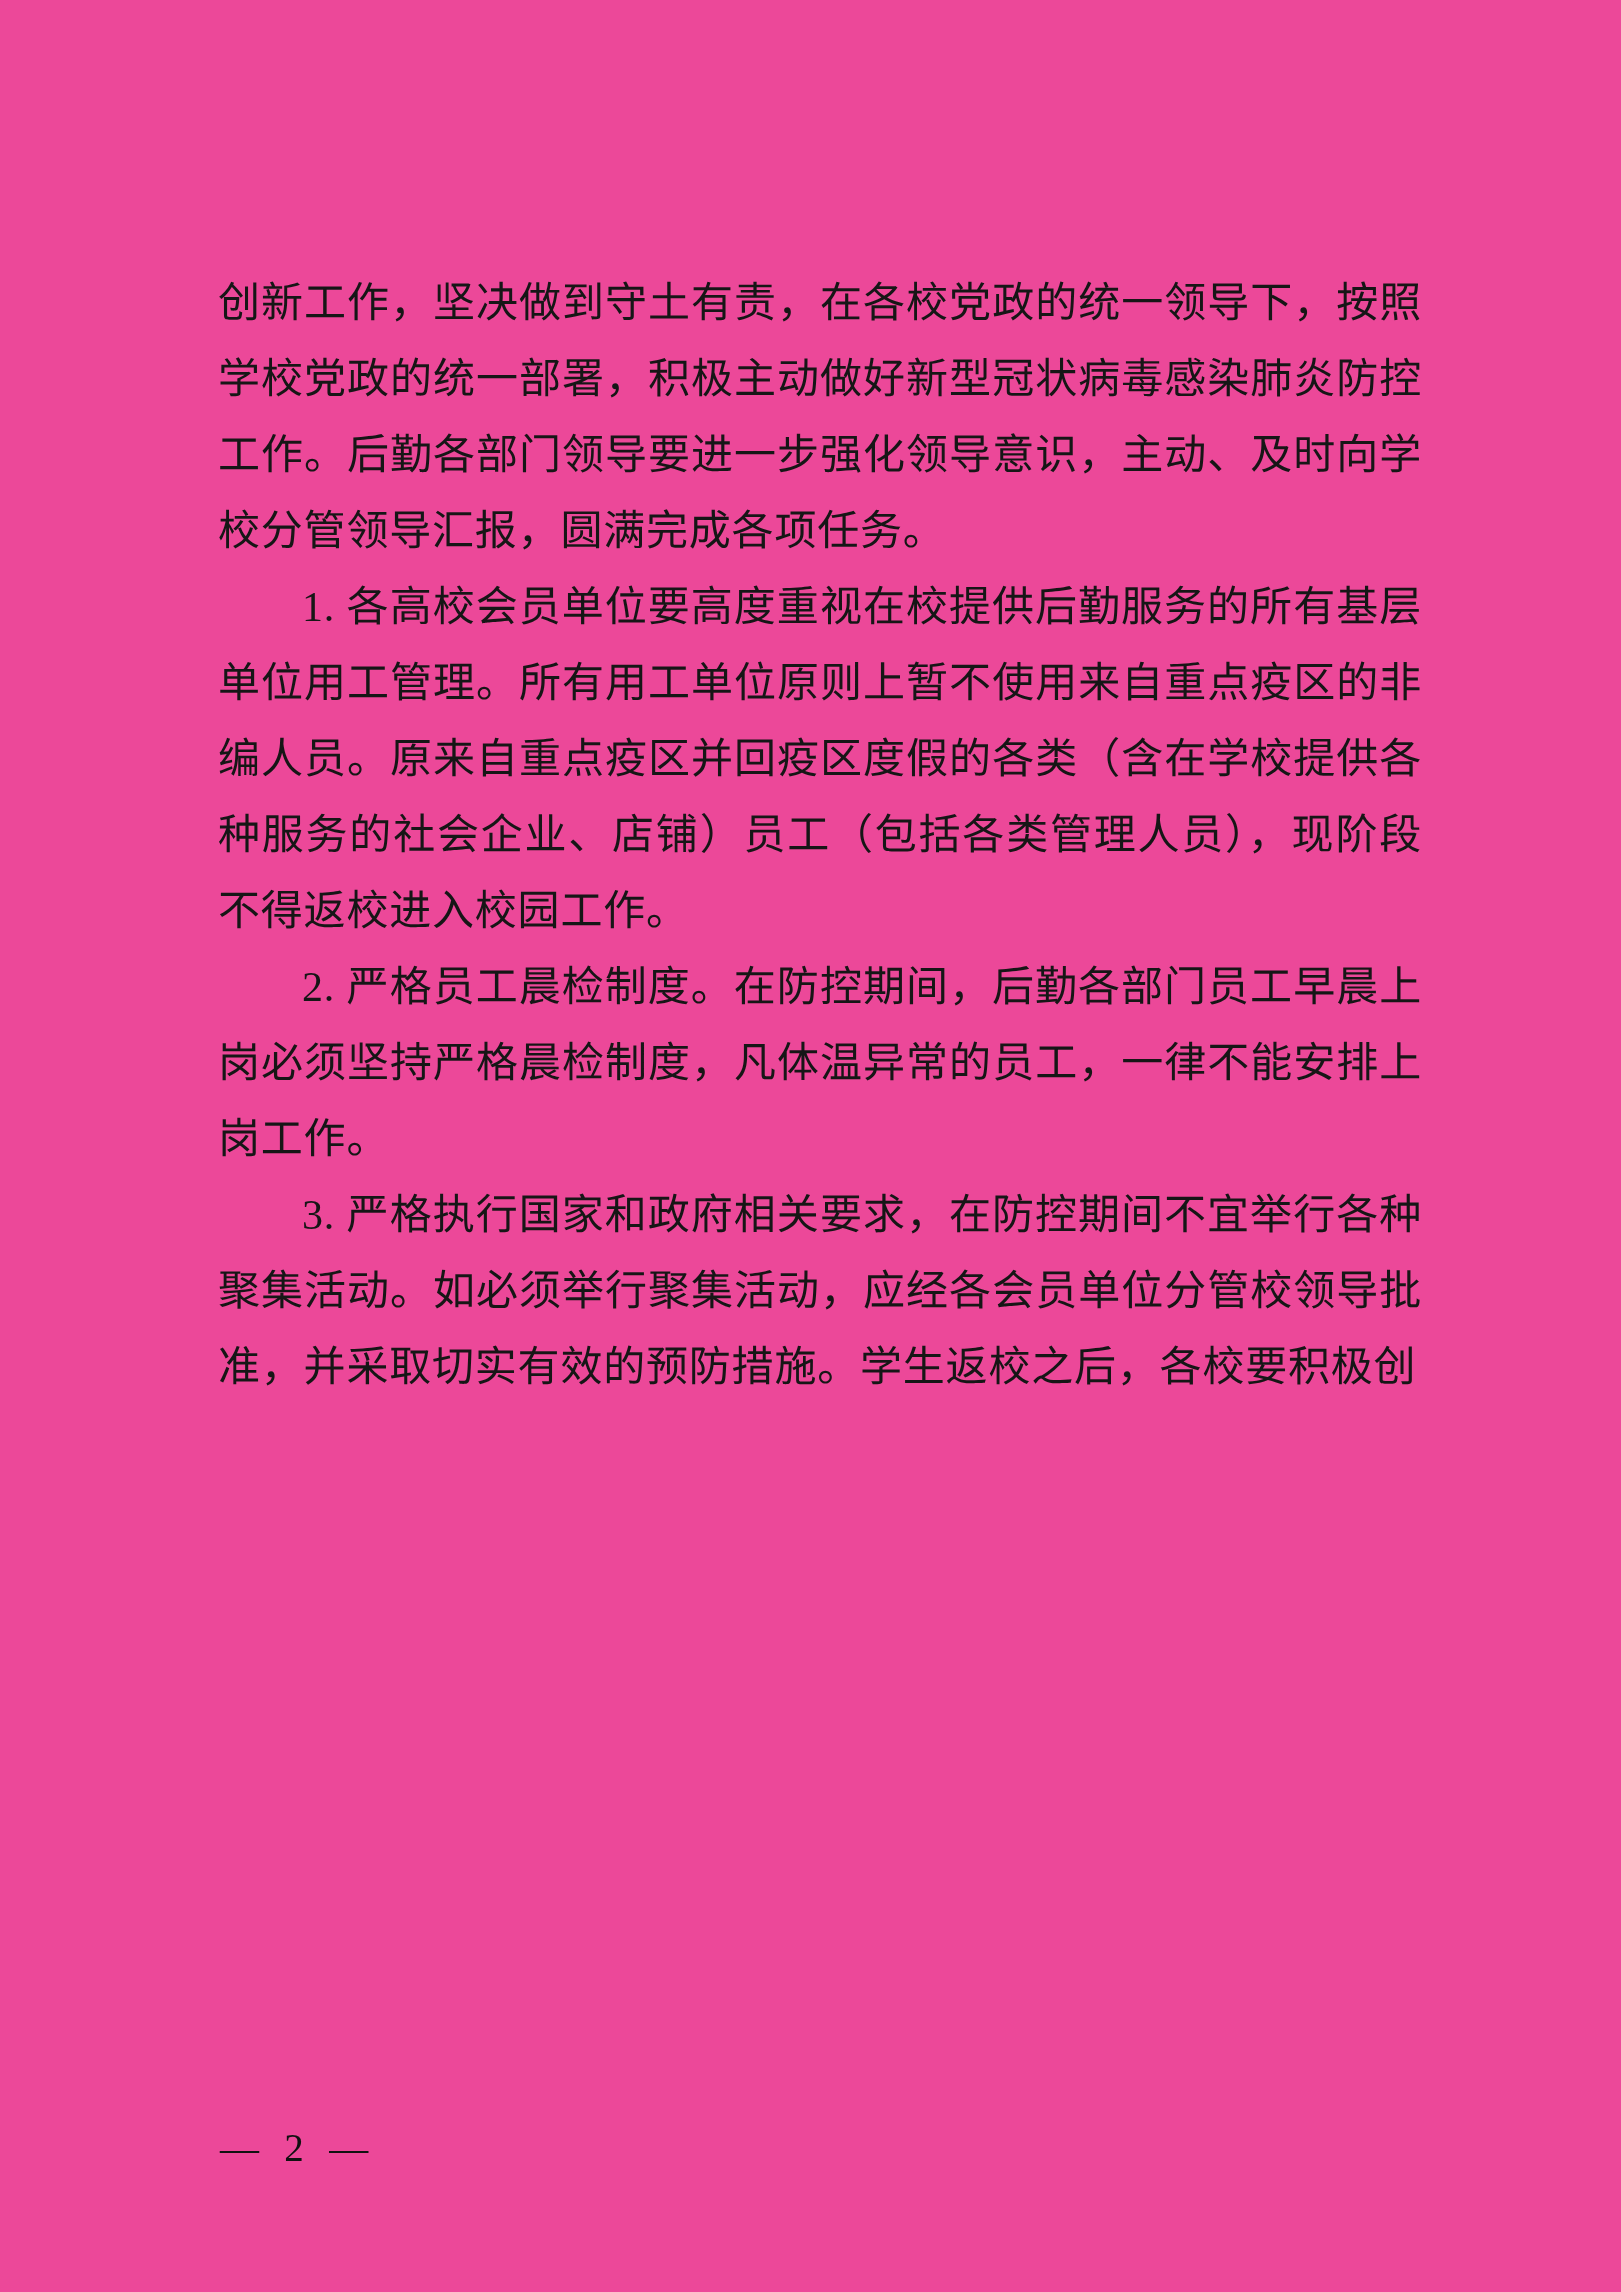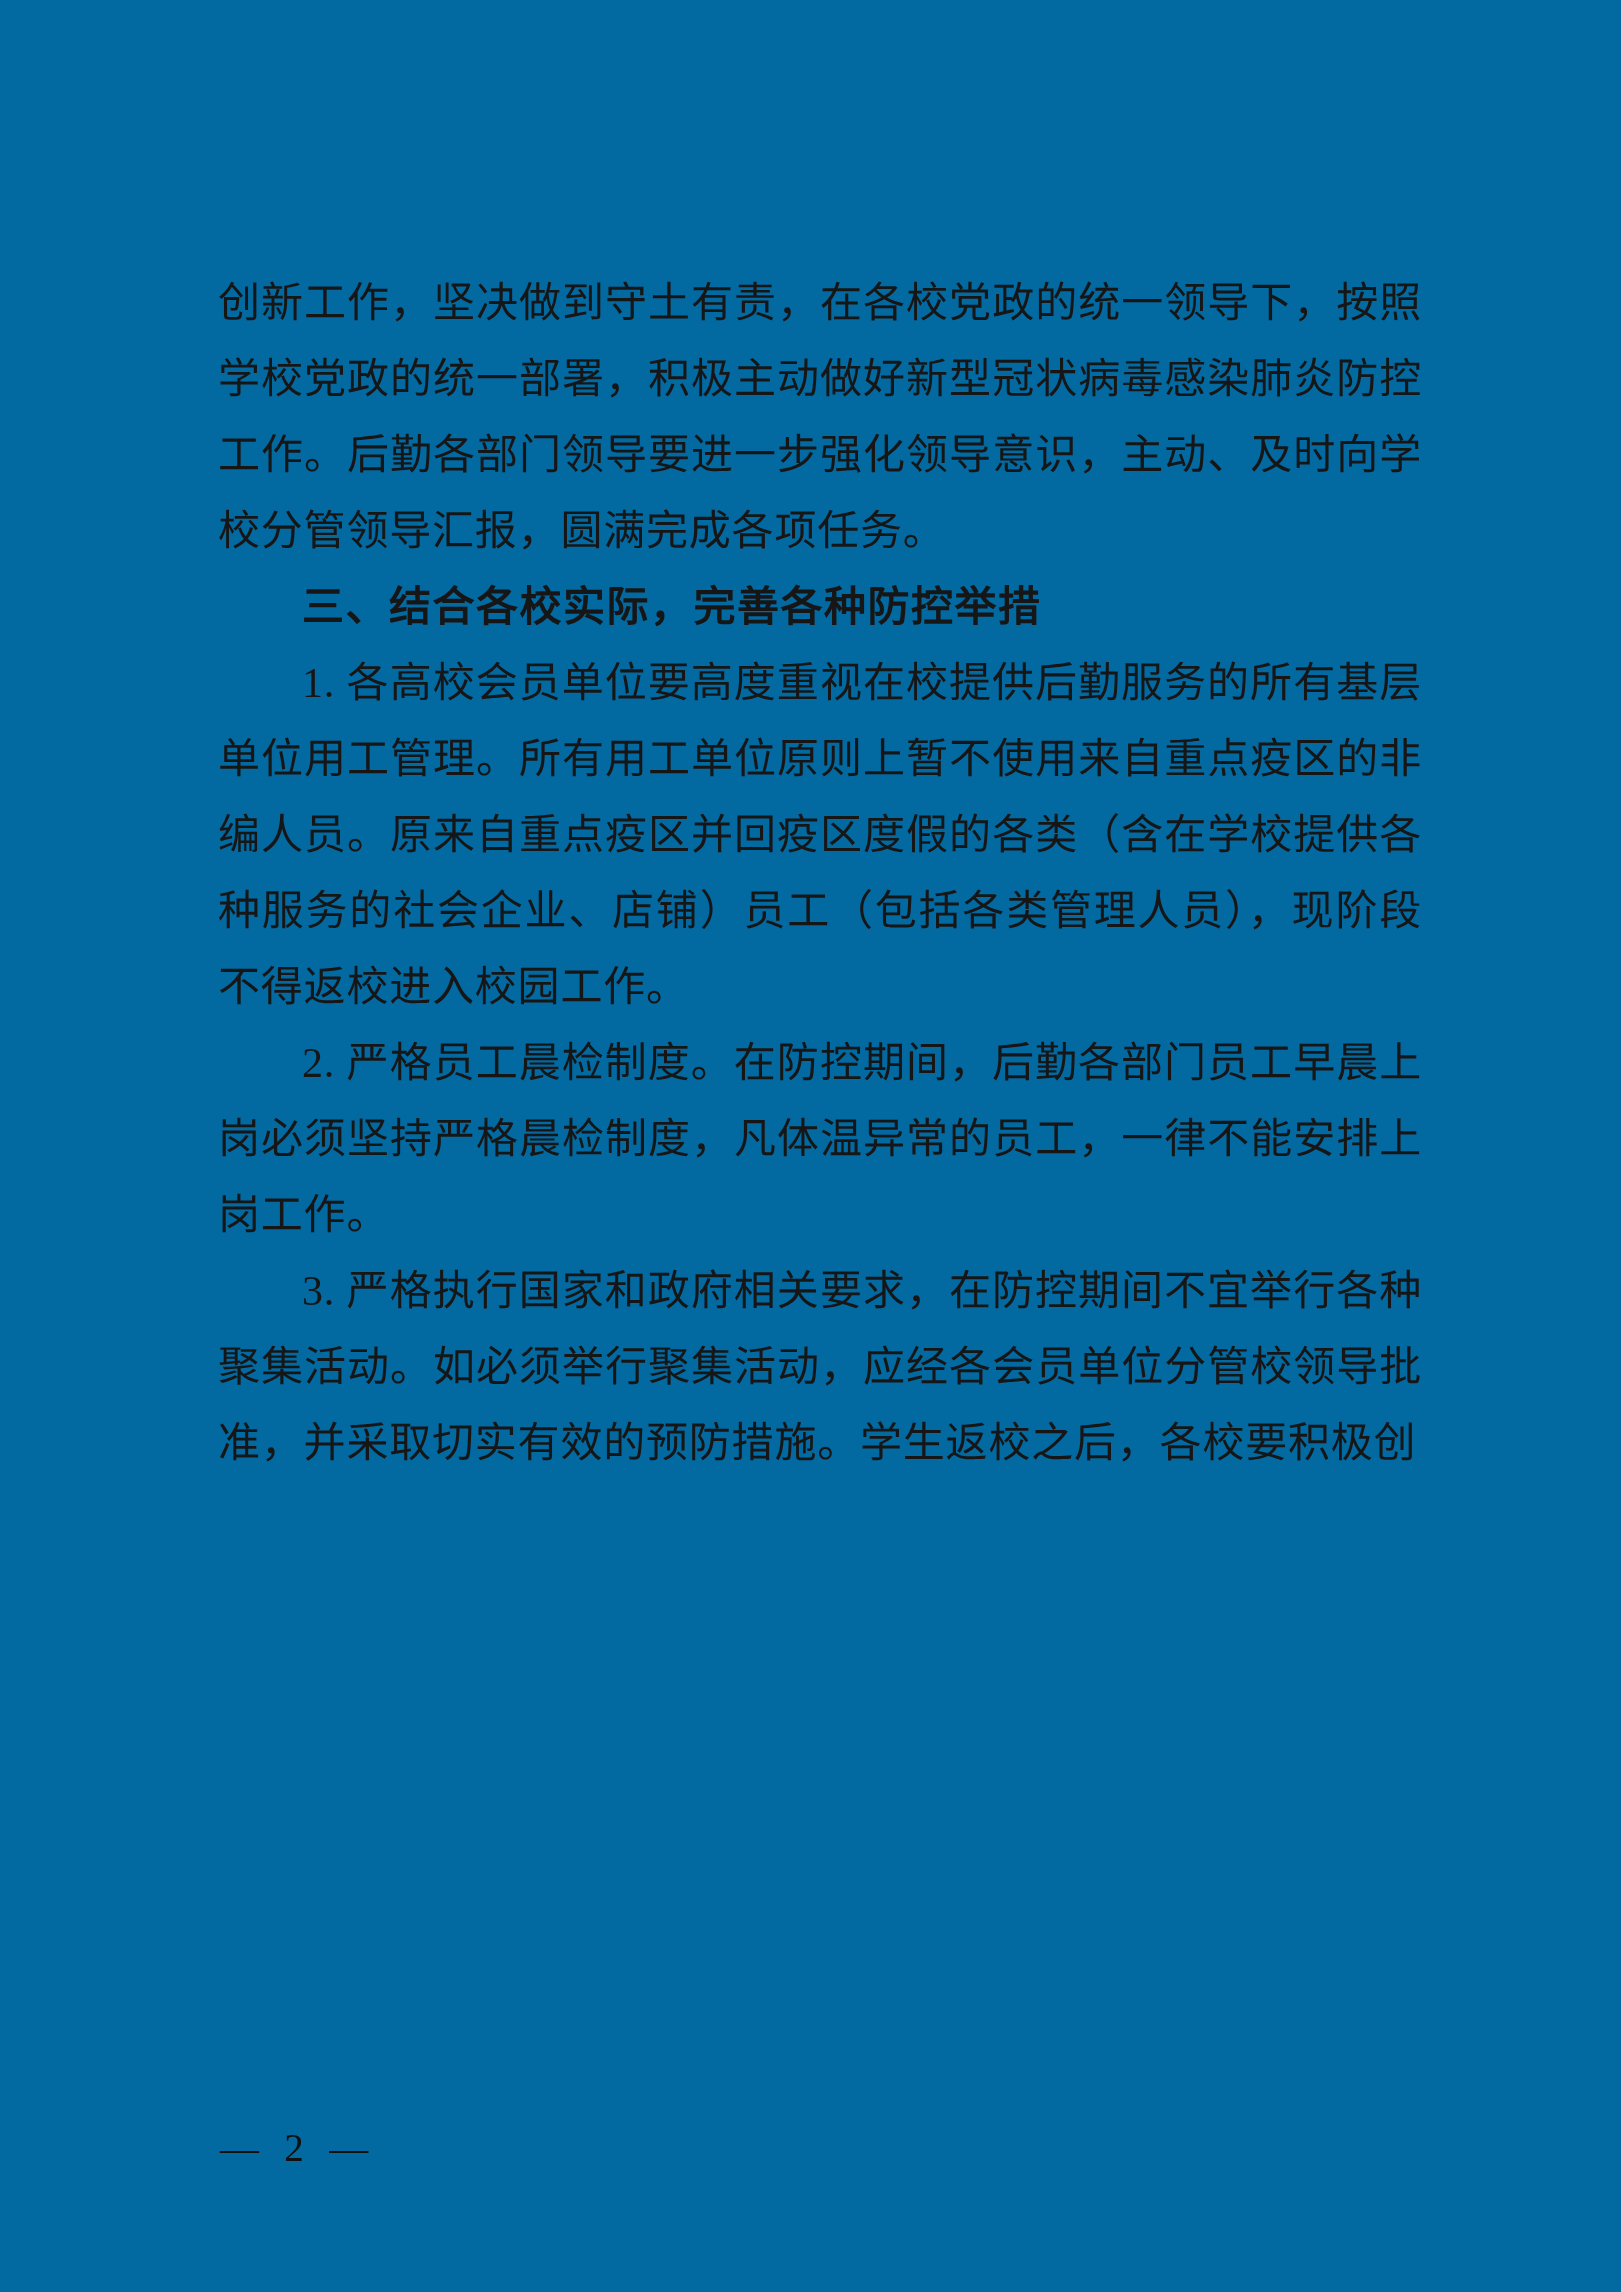--- a/index.html
+++ b/index.html
@@ -4,21 +4,21 @@
 <style>
   html, body {
     margin: 0;
     padding: 0;
     background: #ffffff;
   }
   .page {
     position: relative;
     width: 1621px;
     height: 2293px;
-    background: #0369a1;
+    background: #ec4899;
     overflow: hidden;
     color: #161616;
     font-family: "Liberation Serif", "DejaVu Serif", serif;
   }
   .doc-body {
     position: absolute;
     left: 218px;
     top: 265px;
     width: 1204px;
     font-size: 42px;
@@ -52,20 +52,19 @@
     color: #111111;
     font-family: "Liberation Serif", "DejaVu Serif", serif;
   }
 </style>
 </head>
 <body>
 
 <div class="page">
   <div class="doc-body">
     <p class="para no-indent">创新工作，坚决做到守土有责，在各校党政的统一领导下，按照学校党政的统一部署，积极主动做好新型冠状病毒感染肺炎防控工作。后勤各部门领导要进一步强化领导意识，主动、及时向学校分管领导汇报，圆满完成各项任务。</p>
-    <p class="heading">三、结合各校实际，完善各种防控举措</p>
     <p class="para">1. 各高校会员单位要高度重视在校提供后勤服务的所有基层单位用工管理。所有用工单位原则上暂不使用来自重点疫区的非编人员。原来自重点疫区并回疫区度假的各类（含在学校提供各种服务的社会企业、店铺）员工（包括各类管理人员），现阶段不得返校进入校园工作。</p>
     <p class="para">2. 严格员工晨检制度。在防控期间，后勤各部门员工早晨上岗必须坚持严格晨检制度，凡体温异常的员工，一律不能安排上岗工作。</p>
     <p class="para">3. 严格执行国家和政府相关要求，在防控期间不宜举行各种聚集活动。如必须举行聚集活动，应经各会员单位分管校领导批准，并采取切实有效的预防措施。学生返校之后，各校要积极创</p>
   </div>
   <div class="page-number">— 2 —</div>
 </div>
 
 
 </body></html>

